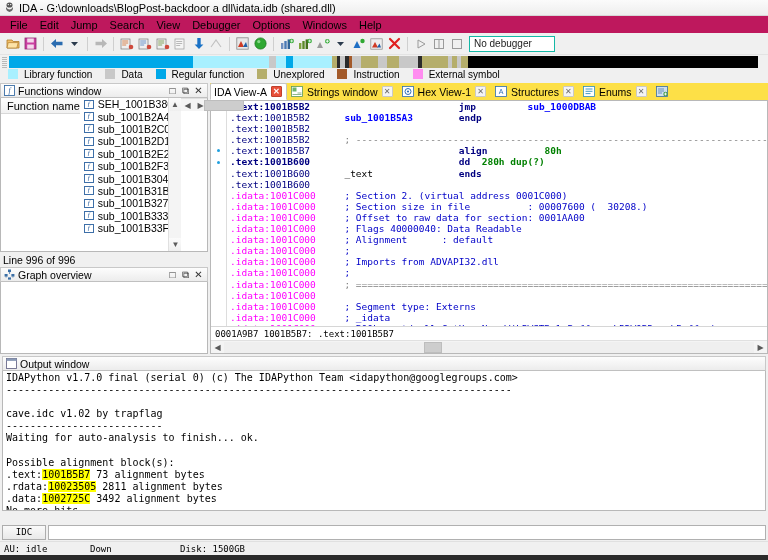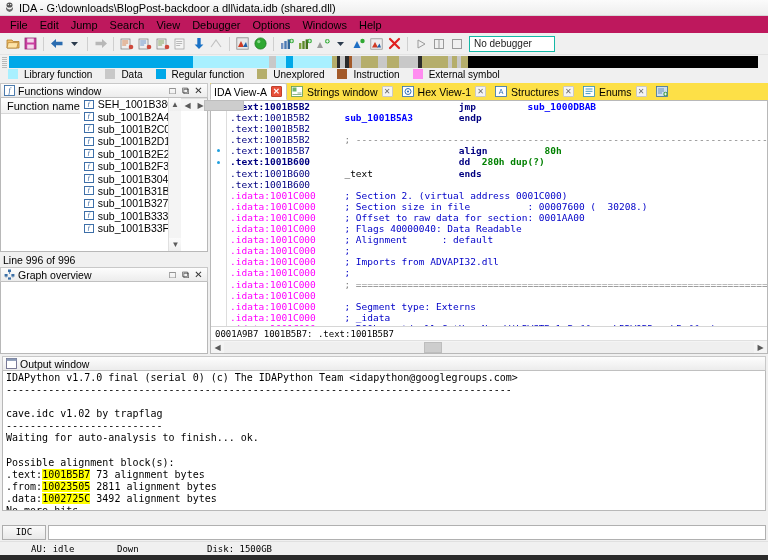--- a/index.html
+++ b/index.html
@@ -134,21 +134,21 @@
 
   
   .clibar { height: 18px; display: flex; align-items: center; gap: 2px; padding: 1px 2px; flex: 0 0 auto;}
   .cli-btn { width: 44px; height: 15px; background: linear-gradient(#fafafa,#e9e9e9); border: 1px solid #adadad;
              font-family:"DejaVu Sans Mono", monospace; font-size: 9px; display:flex; align-items:center; justify-content:center;}
   .cli-input { flex: 1 1 auto; height: 15px; background: #fff; border: 1px solid #b0b0b0; font-size: 10px; padding-left: 3px;
                display: flex; align-items: center;}
   .statusbar { height: 14px; background: #f0f0f0; display: flex; align-items: center; font-family:"DejaVu Sans Mono", monospace;
                font-size: 9px; flex: 0 0 auto; border-top: 1px solid #e0e0e0;}
   .statusbar span { display: inline-block; }
-  .st-au { padding-left: 4px; width: 90px; margin-left: 27px; }
+  .st-au { padding-left: 4px; width: 90px; }
   .st-down { width: 90px; }
   .st-disk { }
   .bottom-edge { height: 5px; background: #2b2b2b; flex: 0 0 auto; }
 </style>
 </head>
 <body>
 
 <div id="app">
 
   <div class="titlebar">
@@ -609,21 +609,21 @@
     <div class="out-body" id="outbody">
         <div class="oln"><span>IDAPython v1.7.0 final (serial 0) (c) The IDAPython Team &lt;idapython@googlegroups.com&gt;</span></div>
         <div class="oln"><span>------------------------------------------------------------------------------------</span></div>
         <div class="oln"><span></span></div>
         <div class="oln"><span>cave.idc v1.02 by trapflag</span></div>
         <div class="oln"><span>--------------------------</span></div>
         <div class="oln"><span>Waiting for auto-analysis to finish... ok.</span></div>
         <div class="oln"><span></span></div>
         <div class="oln"><span>Possible alignment block(s):</span></div>
         <div class="oln"><span>.text:</span><span class="hl">1001B5B7</span><span> 73 alignment bytes</span></div>
-        <div class="oln"><span>.from:</span><span class="hl">10023505</span><span> 2811 alignment bytes</span></div>
+        <div class="oln"><span>.rdata:</span><span class="hl">10023505</span><span> 2811 alignment bytes</span></div>
         <div class="oln"><span>.data:</span><span class="hl">1002725C</span><span> 3492 alignment bytes</span></div>
         <div class="oln"><span>No more hits</span></div>
       </div>
   </div>
 
   <div class="clibar">
     <div class="cli-btn">IDC</div>
     <div class="cli-input" placeholder=""></div>
   </div>
 

